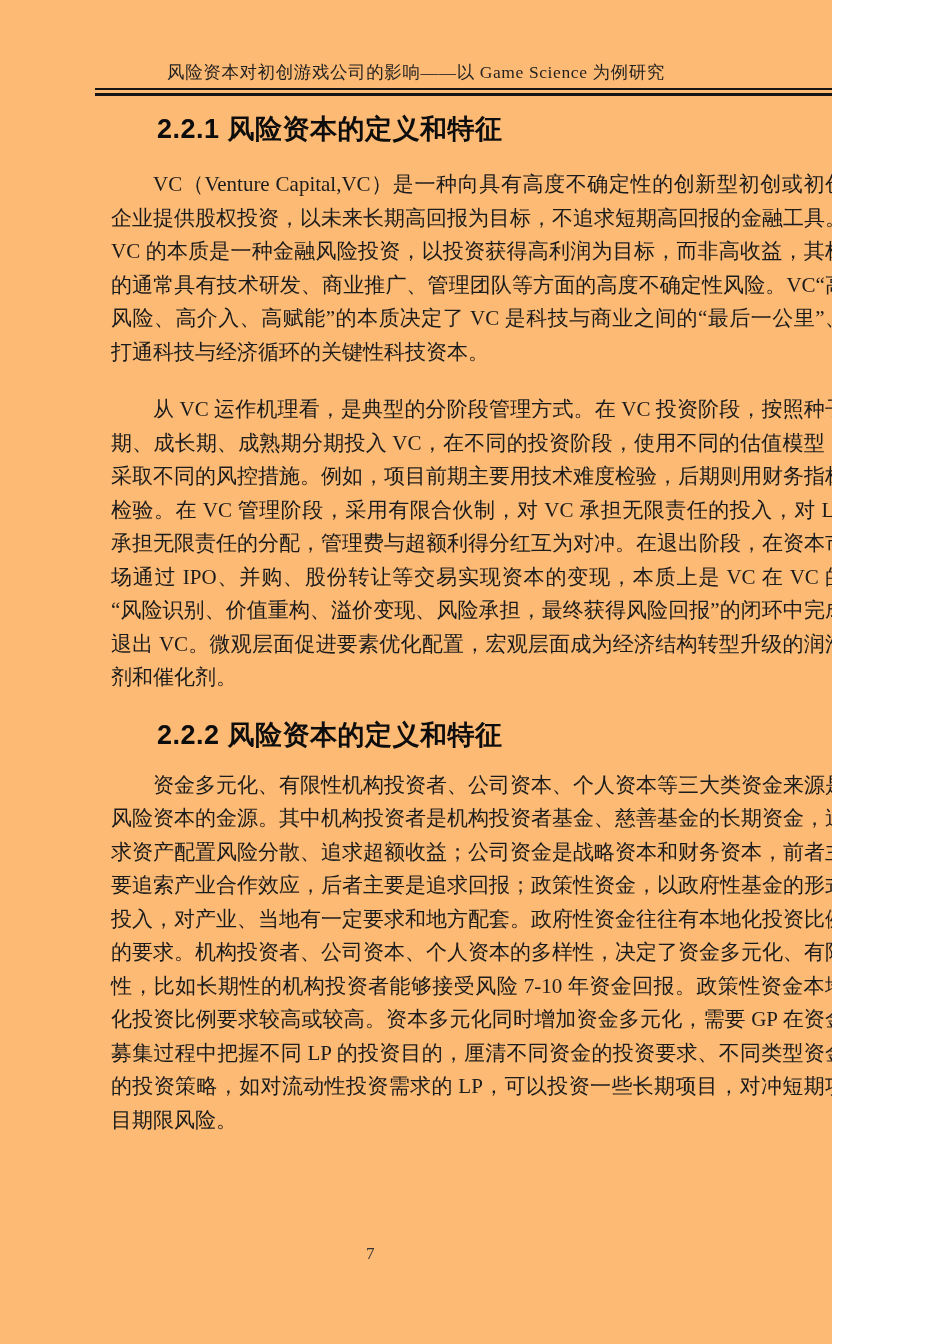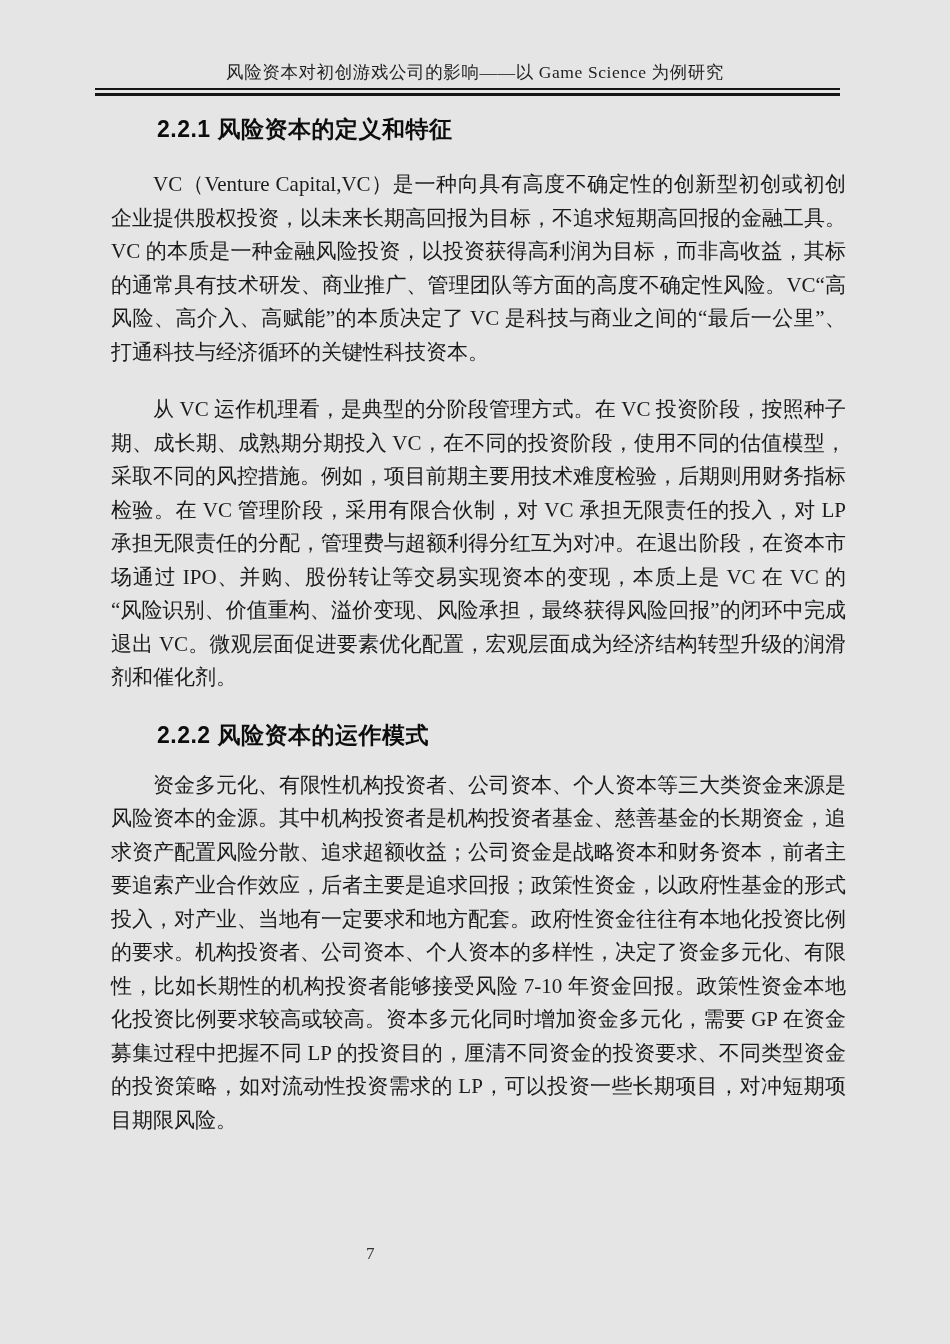--- a/index.html
+++ b/index.html
@@ -2,23 +2,23 @@
 <html lang="zh"><head>
 <meta charset="utf-8">
 <style>
   html, body {
     margin: 0;
     padding: 0;
     background: #ffffff;
   }
   .page {
     position: relative;
-    width: 950px;
+    width: 832px;
     height: 1344px;
-    background: #e5e5e5;
+    background: #fdba74;
     color: #1b1b1b;
     overflow: hidden;
     font-family: "Liberation Serif", "DejaVu Serif", serif;
   }
   .header-title {
     position: absolute;
     top: 60px;
     left: 0;
     width: 100%;
     text-align: center;
@@ -39,21 +39,21 @@
   }
   .content {
     position: absolute;
     top: 110px;
     left: 99px;
     width: 747px;
   }
   .section-heading {
     font-family: "Liberation Sans", "DejaVu Sans", sans-serif;
     font-weight: 700;
-    font-size: 23px;
+    font-size: 27px;
     line-height: 32px;
     color: #0d0d0d;
     margin: 0 0 0 58px;
     letter-spacing: 0.5px;
   }
   .section-heading.first {
     margin-top: 3px;
     margin-bottom: 23px;
   }
   .section-heading.second {
@@ -89,21 +89,21 @@
   <div class="header-rule"></div>
 
   <div class="content">
 
     <h2 class="section-heading first">2.2.1 风险资本的定义和特征</h2>
 
     <p class="body-paragraph">VC（Venture Capital,VC）是一种向具有高度不确定性的创新型初创或初创企业提供股权投资，以未来长期高回报为目标，不追求短期高回报的金融工具。VC 的本质是一种金融风险投资，以投资获得高利润为目标，而非高收益，其标的通常具有技术研发、商业推广、管理团队等方面的高度不确定性风险。VC“高风险、高介入、高赋能”的本质决定了 VC 是科技与商业之间的“最后一公里”、打通科技与经济循环的关键性科技资本。</p>
 
     <p class="body-paragraph">从 VC 运作机理看，是典型的分阶段管理方式。在 VC 投资阶段，按照种子期、成长期、成熟期分期投入 VC，在不同的投资阶段，使用不同的估值模型，采取不同的风控措施。例如，项目前期主要用技术难度检验，后期则用财务指标检验。在 VC 管理阶段，采用有限合伙制，对 VC 承担无限责任的投入，对 LP 承担无限责任的分配，管理费与超额利得分红互为对冲。在退出阶段，在资本市场通过 IPO、并购、股份转让等交易实现资本的变现，本质上是 VC 在 VC 的“风险识别、价值重构、溢价变现、风险承担，最终获得风险回报”的闭环中完成退出 VC。微观层面促进要素优化配置，宏观层面成为经济结构转型升级的润滑剂和催化剂。</p>
 
-    <h2 class="section-heading second">2.2.2 风险资本的运作模式</h2>
+    <h2 class="section-heading second">2.2.2 风险资本的定义和特征</h2>
 
 
     <p class="body-paragraph">资金多元化、有限性机构投资者、公司资本、个人资本等三大类资金来源是风险资本的金源。其中机构投资者是机构投资者基金、慈善基金的长期资金，追求资产配置风险分散、追求超额收益；公司资金是战略资本和财务资本，前者主要追索产业合作效应，后者主要是追求回报；政策性资金，以政府性基金的形式投入，对产业、当地有一定要求和地方配套。政府性资金往往有本地化投资比例的要求。机构投资者、公司资本、个人资本的多样性，决定了资金多元化、有限性，比如长期性的机构投资者能够接受风险 7-10 年资金回报。政策性资金本地化投资比例要求较高或较高。资本多元化同时增加资金多元化，需要 GP 在资金募集过程中把握不同 LP 的投资目的，厘清不同资金的投资要求、不同类型资金的投资策略，如对流动性投资需求的 LP，可以投资一些长期项目，对冲短期项目期限风险。</p>
 
   </div>
 
   <div class="page-number">7</div>
 
 </div>
 

